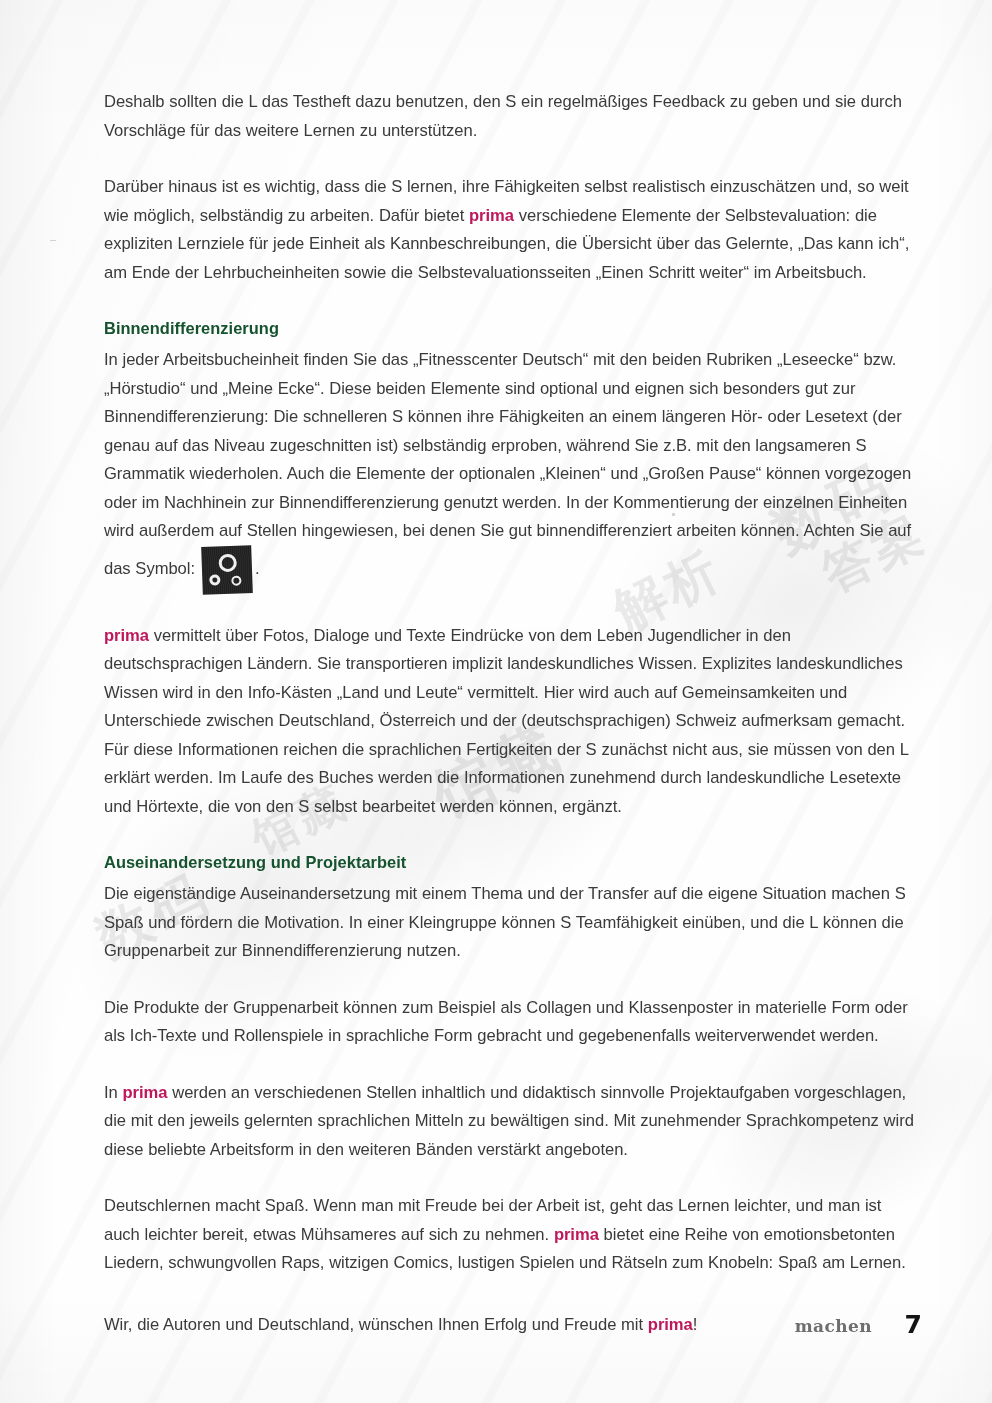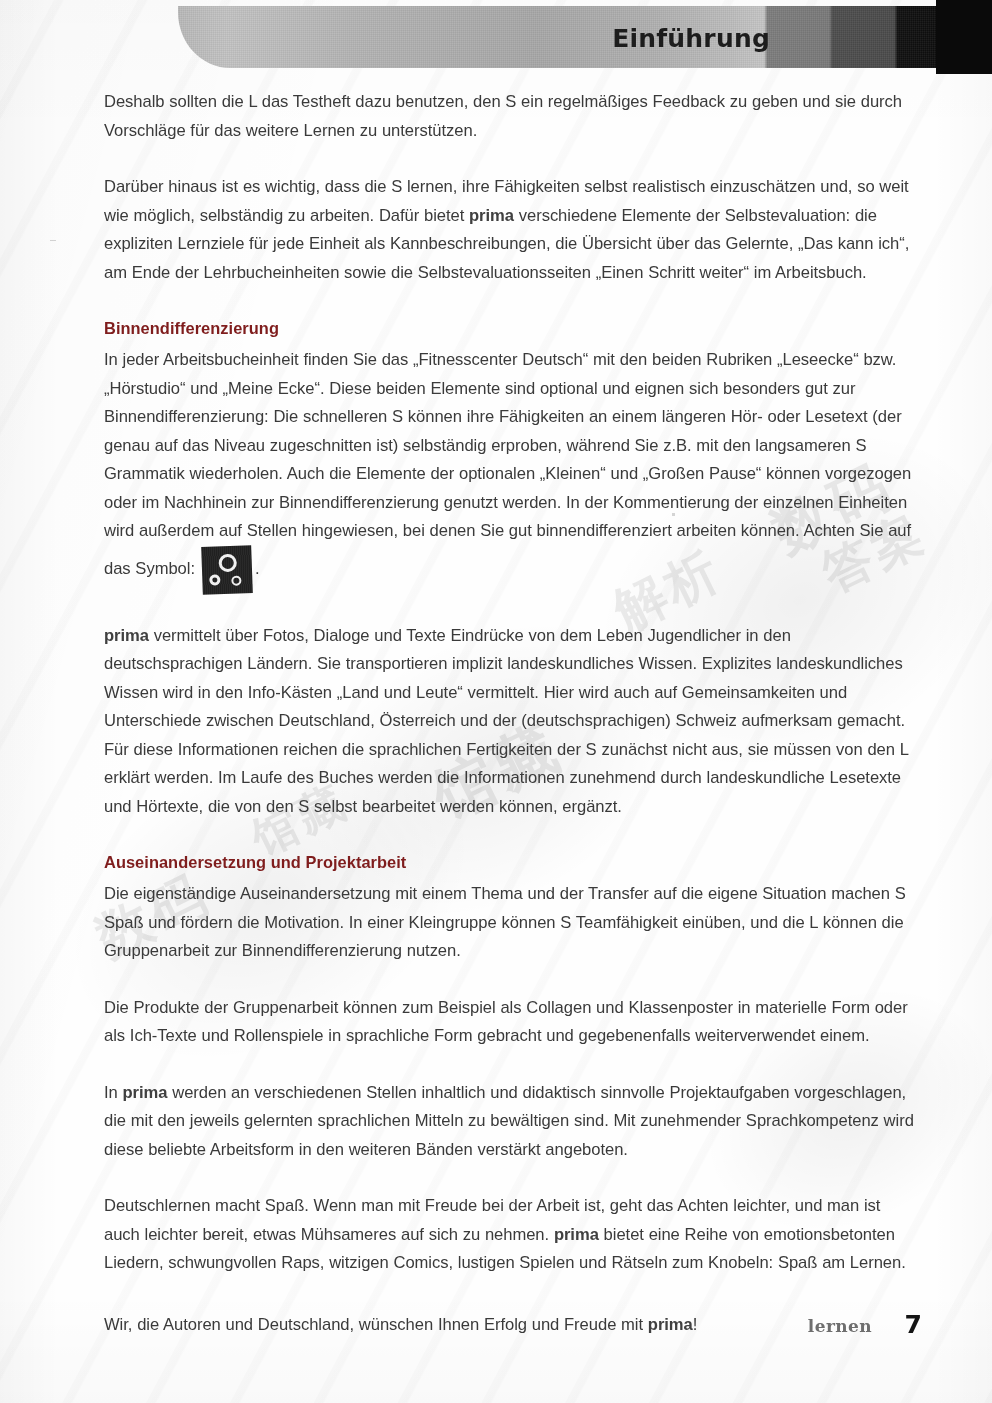--- a/index.html
+++ b/index.html
@@ -158,25 +158,25 @@
     letter-spacing: -0.05px;
     word-spacing: 0.2px;
   }
 
   h2.section-heading {
     margin: 0 0 4px 0;
     font-family: "Liberation Sans", sans-serif;
     font-weight: bold;
     font-size: 16.4px;
     line-height: 27px;
-    color: #7f1d1d;
+    color: #14532d;
     letter-spacing: 0.05px;
   }
 
-  .b { font-weight: bold; color: #404040; }
+  .b { font-weight: bold; color: #be185d; }
 
   .spacer-sm { height: 9px; }
   .spacer-md { height: 14px; }
 
   
   .symbol-inline {
     display: inline-block;
     position: relative;
     width: 50px;
     height: 48px;
@@ -257,25 +257,20 @@
     <div class="wm-blob" style="left:700px; top:1000px; width:300px; height:220px;"></div>
 
     <div class="wm-cjk" style="left:770px; top:470px; font-size:58px;">数码</div>
     <div class="wm-cjk" style="left:430px; top:730px; font-size:62px;">馆藏</div>
     <div class="wm-cjk" style="left:612px; top:556px; font-size:52px;">解析</div>
     <div class="wm-cjk" style="left:820px; top:520px; font-size:50px;">答案</div>
     <div class="wm-cjk" style="left:95px; top:880px; font-size:54px;">数码</div>
     <div class="wm-cjk" style="left:250px; top:790px; font-size:46px;">馆藏</div>
   </div>
 
-  <div class="banner">
-    <div class="banner-bar"></div>
-    <div class="banner-black-tab"></div>
-    <div class="banner-title">Einführung</div>
-  </div>
 
   <div class="content">
 
     <p class="para">
       <span>Deshalb sollten die L das Testheft dazu benutzen, den S ein regelmäßiges Feedback zu geben und sie durch Vorschläge für das weitere Lernen zu unterstützen.</span>
     </p>
 
     <div class="spacer-sm"></div>
 
     <p class="para">
@@ -301,46 +296,46 @@
 
     <h2 class="section-heading">Auseinandersetzung und Projektarbeit</h2>
 
     <p class="para">
       <span>Die eigenständige Auseinandersetzung mit einem Thema und der Transfer auf die eigene Situation machen S Spaß und fördern die Motivation. In einer Kleingruppe können S Teamfähigkeit einüben, und die L können die Gruppenarbeit zur Binnendifferenzierung nutzen.</span>
     </p>
 
     <div class="spacer-sm"></div>
 
     <p class="para">
-      <span>Die Produkte der Gruppenarbeit können zum Beispiel als Collagen und Klassenposter in materielle Form oder als Ich-Texte und Rollenspiele in sprachliche Form gebracht und gegebenenfalls weiterverwendet einem.</span>
+      <span>Die Produkte der Gruppenarbeit können zum Beispiel als Collagen und Klassenposter in materielle Form oder als Ich-Texte und Rollenspiele in sprachliche Form gebracht und gegebenenfalls weiterverwendet werden.</span>
     </p>
 
     <div class="spacer-sm"></div>
 
     <p class="para">
       <span>In </span><span class="b">prima</span><span> werden an verschiedenen Stellen inhaltlich und didaktisch sinnvolle Projektaufgaben vorgeschlagen, die mit den jeweils gelernten sprachlichen Mitteln zu bewältigen sind. Mit zunehmender Sprachkompetenz wird diese beliebte Arbeitsform in den weiteren Bänden verstärkt angeboten.</span>
     </p>
 
     <div class="spacer-sm"></div>
 
 
     <p class="para">
-      <span>Deutschlernen macht Spaß. Wenn man mit Freude bei der Arbeit ist, geht das Achten leichter, und man ist auch leichter bereit, etwas Mühsameres auf sich zu nehmen. </span><span class="b">prima</span><span> bietet eine Reihe von emotionsbetonten Liedern, schwungvollen Raps, witzigen Comics, lustigen Spielen und Rätseln zum Knobeln: Spaß am Lernen.</span>
+      <span>Deutschlernen macht Spaß. Wenn man mit Freude bei der Arbeit ist, geht das Lernen leichter, und man ist auch leichter bereit, etwas Mühsameres auf sich zu nehmen. </span><span class="b">prima</span><span> bietet eine Reihe von emotionsbetonten Liedern, schwungvollen Raps, witzigen Comics, lustigen Spielen und Rätseln zum Knobeln: Spaß am Lernen.</span>
     </p>
 
     <div class="spacer-md"></div>
 
     <p class="para">
       <span>Wir, die Autoren und Deutschland, wünschen Ihnen Erfolg und Freude mit </span><span class="b">prima</span><span>!</span>
     </p>
 
   </div>
 
   <div class="artifact" style="left:50px; top:240px; width:6px; height:1px;"></div>
   <div class="artifact" style="left:208px; top:1236px; width:7px; height:2px;"></div>
   <div class="artifact" style="left:672px; top:513px; width:3px; height:3px;"></div>
 
   <div class="footer">
-    <div class="footer-word">lernen</div>
+    <div class="footer-word">machen</div>
     <div class="footer-number">7</div>
   </div>
 
 </div>
 
 </body></html>

